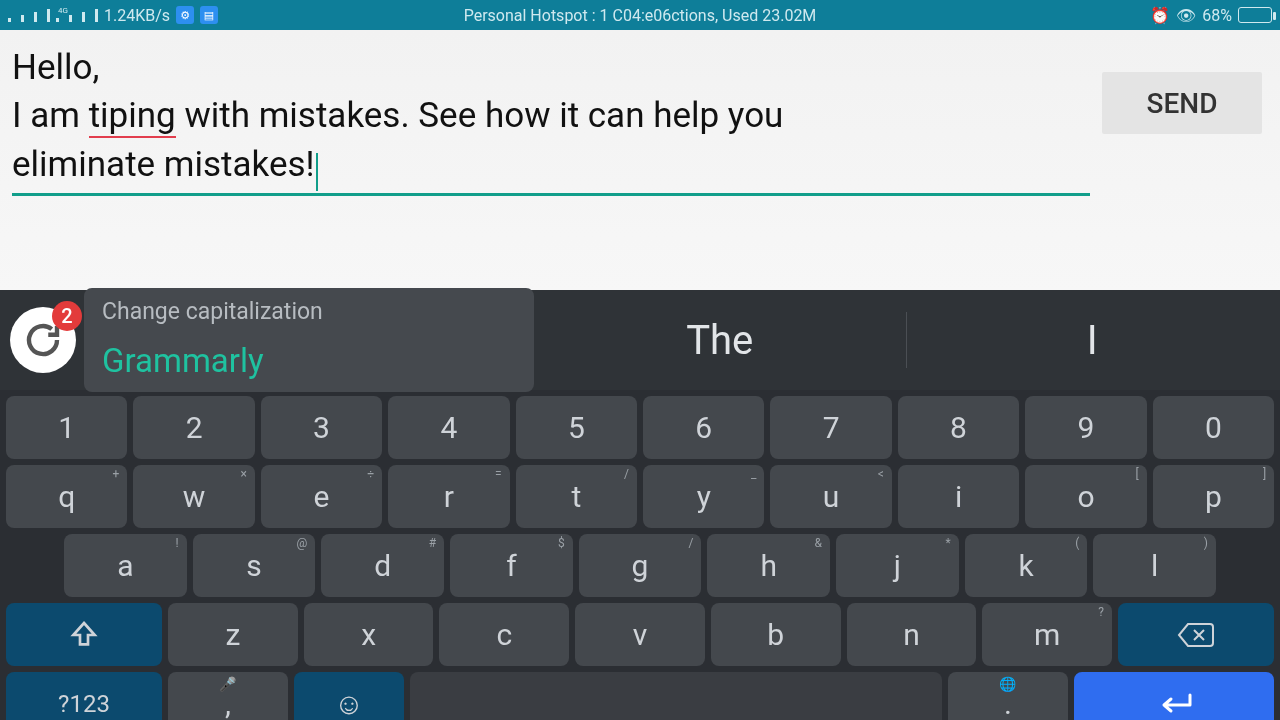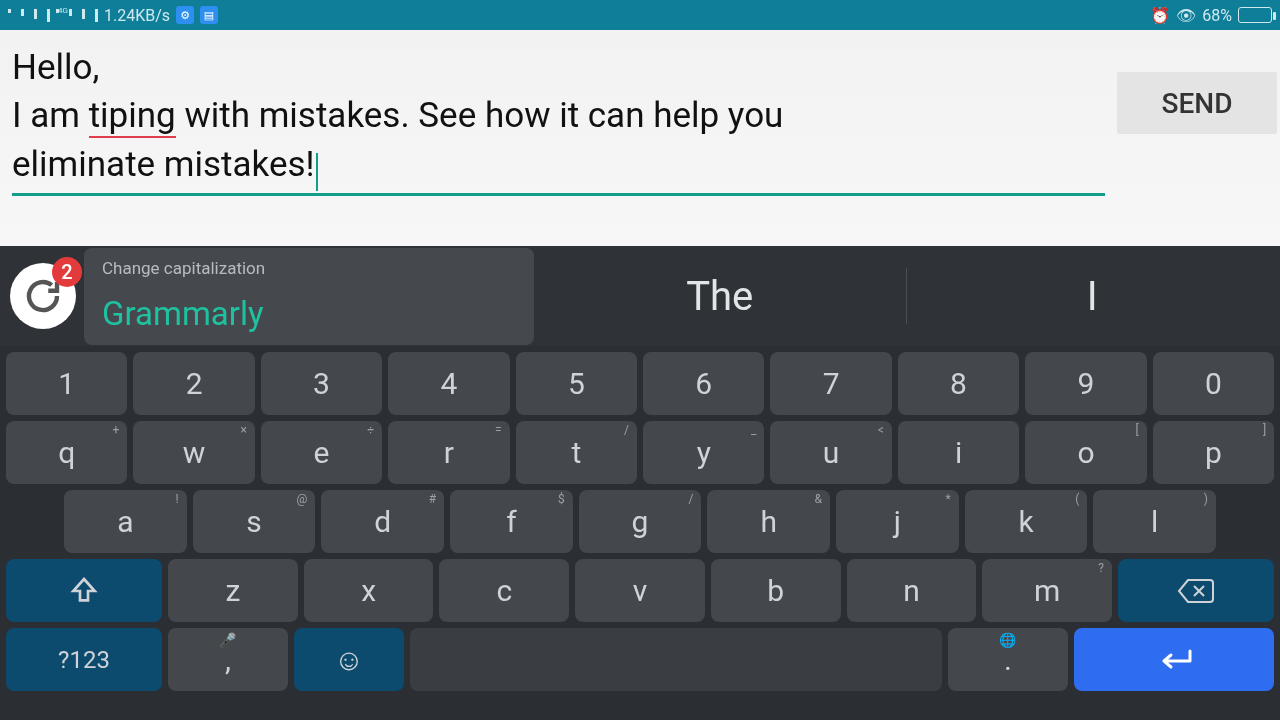--- a/index.html
+++ b/index.html
@@ -10,37 +10,37 @@
     background:#0e7e99;
     height:30px;
     display:flex; align-items:center;
     color:#cfe9ef; font-size:16px;
     padding:0 8px;
     position:relative;
   }
   .status-left { display:flex; align-items:center; gap:6px; }
   .status-center { position:absolute; left:50%; transform:translateX(-50%); }
   .status-right { margin-left:auto; display:flex; align-items:center; gap:6px; }
-  .signal-bars { display:inline-flex; gap:10px; }
+  .signal-bars { display:inline-flex; align-items:flex-end; gap:10px; }
   .signal-bars span { width:3px; background:#cfe9ef; }
   .signal-bars span:nth-child(1){height:4px;}
   .signal-bars span:nth-child(2){height:7px;}
   .signal-bars span:nth-child(3){height:10px;}
   .signal-bars span:nth-child(4){height:13px;}
   .sim-square { width:18px; height:18px; border-radius:3px; display:inline-flex;align-items:center;justify-content:center;font-size:11px;color:#fff;}
   .sim-blue{background:#2d8ff0;}
   .battery { width:34px; height:16px; border:1.5px solid #cfe9ef; border-radius:3px; position:relative;}
   .battery::after{content:"";position:absolute;right:-5px;top:4px;width:3px;height:8px;background:#cfe9ef;border-radius:1px;}
   .battery-fill{height:100%;background:#3cd07a;border-radius:1px;}
 
   
   .compose-area {
     background:linear-gradient(#f2f2f2,#f7f7f7);
-    height:216px;
-    padding:14px 3px 0 12px;
+    height:260px;
+    padding:14px 18px 0 12px;
     display:flex;
     gap:12px;
     align-items:flex-start;
   }
   .message-wrap {
     flex:1;
     font-size:35px;
     color:#111;
     line-height:1.38;
     border-bottom:3px solid #119e8a;
@@ -86,21 +86,21 @@
     width:30px;height:30px;border-radius:50%;
     background:#e33b3b;color:#fff;font-size:20px;font-weight:500;
     display:flex;align-items:center;justify-content:center;
   }
   .suggestion-card {
     background:#45494e;
     border-radius:8px;
     padding:10px 18px 12px 18px;
     flex:0 0 450px;
   }
-  .suggestion-title{color:#b7bcc1;font-size:17px;}
+  .suggestion-title{color:#b7bcc1;font-size:23px;}
   .suggestion-word{color:#1fc2a0;font-size:33px;margin-top:16px;}
   .sugg-option{
     flex:1; text-align:center; color:#e2e5e8; font-size:40px;
   }
   .sugg-divider{width:1px;height:56px;background:#4b4f54;}
 
   
   .keyboard{
     background:#2b2e33;
     padding:6px 6px 8px 6px;
@@ -146,20 +146,21 @@
       <span></span>
         <span></span>
         <span></span>
         <span></span>
       <span style="position:absolute;left:2px;top:-3px;font-size:8px;width:auto;height:auto;background:none;">4G</span>
     </span>
     <span>1.24KB/s</span>
     <span class="sim-square sim-blue">⚙</span>
     <span class="sim-square sim-blue">▤</span>
   </div>
+  <div class="status-center">Personal Hotspot : 1 C04:e06ctions, Used 23.02M</div>
   <div class="status-right">
     <span>⏰</span>
     <span>👁</span>
     <span>68%</span>
     <span class="battery"><span class="battery-fill" style="width:68%"></span></span>
   </div>
 </div>
 
 <div class="compose-area">
   <div class="message-wrap">

